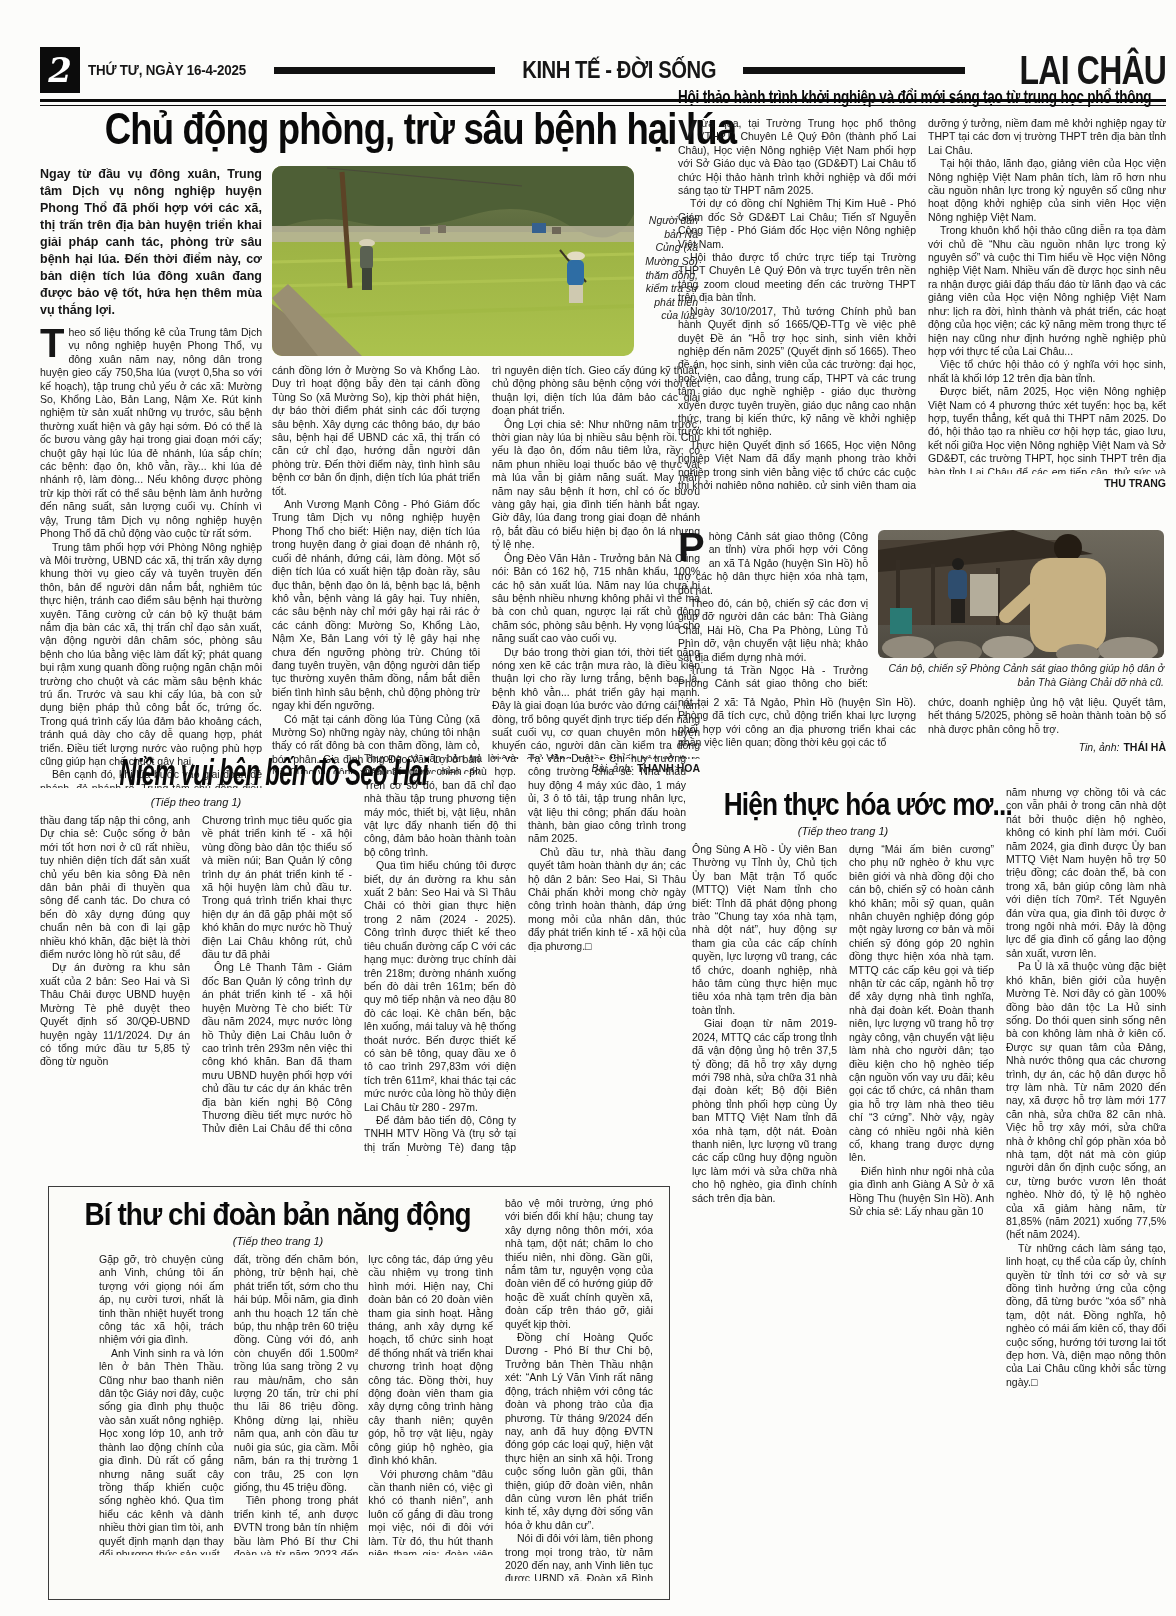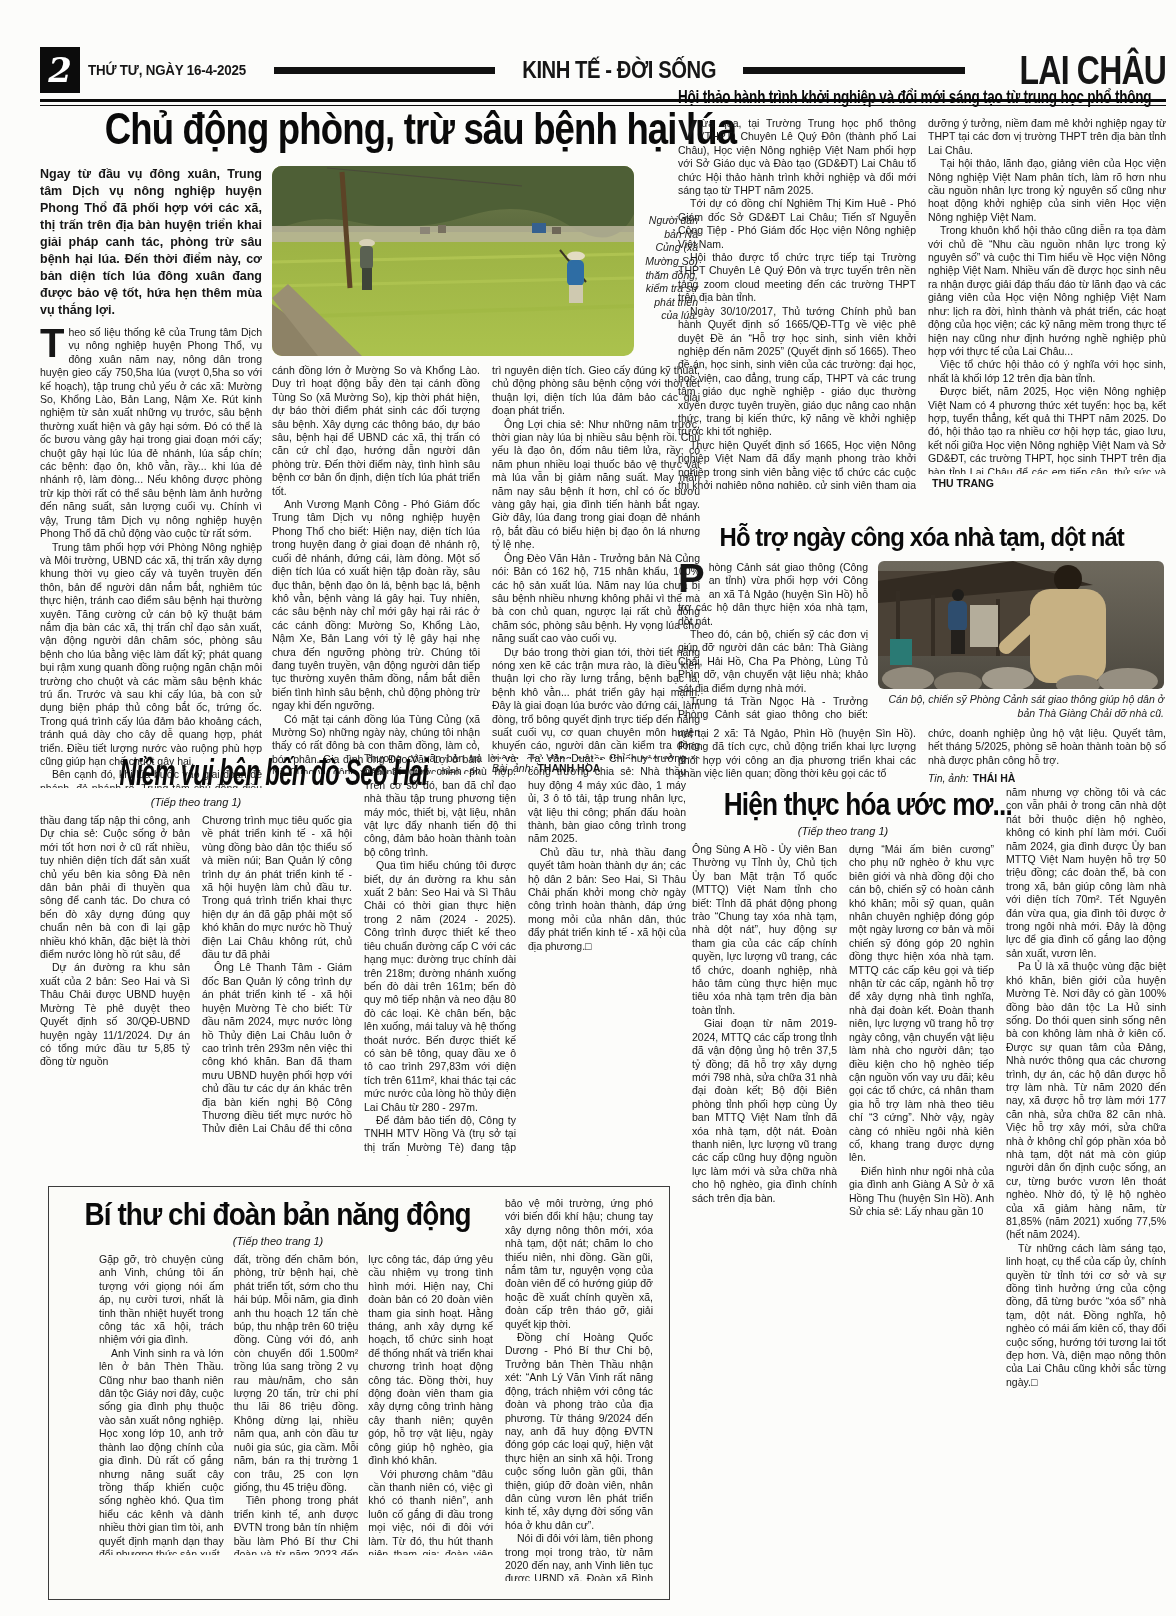--- a/index.html
+++ b/index.html
@@ -29,21 +29,21 @@
   .h-inner { display:inline-block; white-space:nowrap; font-weight:bold; color:#0a0a0a;
          transform-origin:center center; letter-spacing:-1px; }
   .col { font-size:10.5px; line-height:13.4px; text-align:justify; overflow:hidden; }
   .col p { margin:0; text-indent:12px; }
   .col p:first-child { text-indent:0; }
   .dropcap { float:left; font-weight:bold; font-size:40px; line-height:32px;
          padding:1px 4px 0 0; }
   .lead { font-weight:bold; font-size:12.5px; line-height:17px; text-align:justify;
          margin:0 0 7px 0; }
   .caption { font-style:italic; font-size:10.5px; line-height:1.3; color:#222;text-align:right; }
-  .byline { text-align:left; font-size:10.5px; margin-top:3px; }
+  .byline { text-align:right; font-size:10.5px; margin-top:3px; }
   .byline .b-prefix { font-style:italic; }
   .byline .b-name { font-weight:bold; margin-left:4px; }
   .cont-note { text-align:center; font-style:italic; font-size:11px; margin:2px 0 6px; }
   .photo { display:block; }
   
   .art1 { position:absolute; left:40px; top:104px; width:660px; }
   .art1 .h-inner { font-size:44px; transform:scaleX(0.83); }
   .art1-body { display:flex; gap:10px; margin-top:12px; }
   .art1-c1 { width:222px; height:608px; flex:0 0 auto; }
   .art1-right { width:428px; flex:0 0 auto; }
@@ -214,21 +214,20 @@
             <p>Được biết, năm 2025, Học viện Nông nghiệp Việt Nam có 4 phương thức xét tuyển: học bạ, kết hợp, tuyển thẳng, kết quả thi THPT năm 2025. Do đó, hội thảo tạo ra nhiều cơ hội hợp tác, giao lưu, kết nối giữa Học viện Nông nghiệp Việt Nam và Sở GD&amp;ĐT, các trường THPT, học sinh THPT trên địa bàn tỉnh Lai Châu để các em tiếp cận, thử sức và trở thành tân sinh viên khóa 70 của học viện trong năm học 2025-2026.</p>
           </div>
         <div class="byline">
           <span class="b-name">THU TRANG</span>
         </div>
       </div>
     </div>
   </section>
 
   <section class="art3">
-    <div class="h-wrap"><span class="h-inner">Hỗ trợ ngày công xóa nhà tạm, dột nát</span></div>
     <div class="art3-row1">
       <div class="col art3-c1">
           <p><span class="dropcap">P</span>hòng Cảnh sát giao thông (Công an tỉnh) vừa phối hợp với Công an xã Tả Ngảo (huyện Sìn Hồ) hỗ trợ các hộ dân thực hiện xóa nhà tạm, dột nát.</p>
           <p>Theo đó, cán bộ, chiến sỹ các đơn vị giúp đỡ người dân các bản: Thà Giàng Chải, Hải Hồ, Cha Pa Phòng, Lùng Tủ Phìn dỡ, vận chuyển vật liệu nhà; khảo sát địa điểm dựng nhà mới.</p>
           <p>Trung tá Trần Ngọc Hà - Trưởng Phòng Cảnh sát giao thông cho biết: Chung tay xóa nhà tạm, dột nát, Ban Giám đốc Công an tỉnh giao Phòng Cảnh sát giao thông hỗ trợ thực hiện xóa 6 nhà tạm, dột</p>
         </div>
       <div class="art3-photo-wrap">
         <svg class="photo" width="286" height="128" viewBox="0 0 286 128" aria-hidden="true">
           <defs>
             <linearGradient id="gMurk" x1="0" y1="0" x2="0" y2="1">

